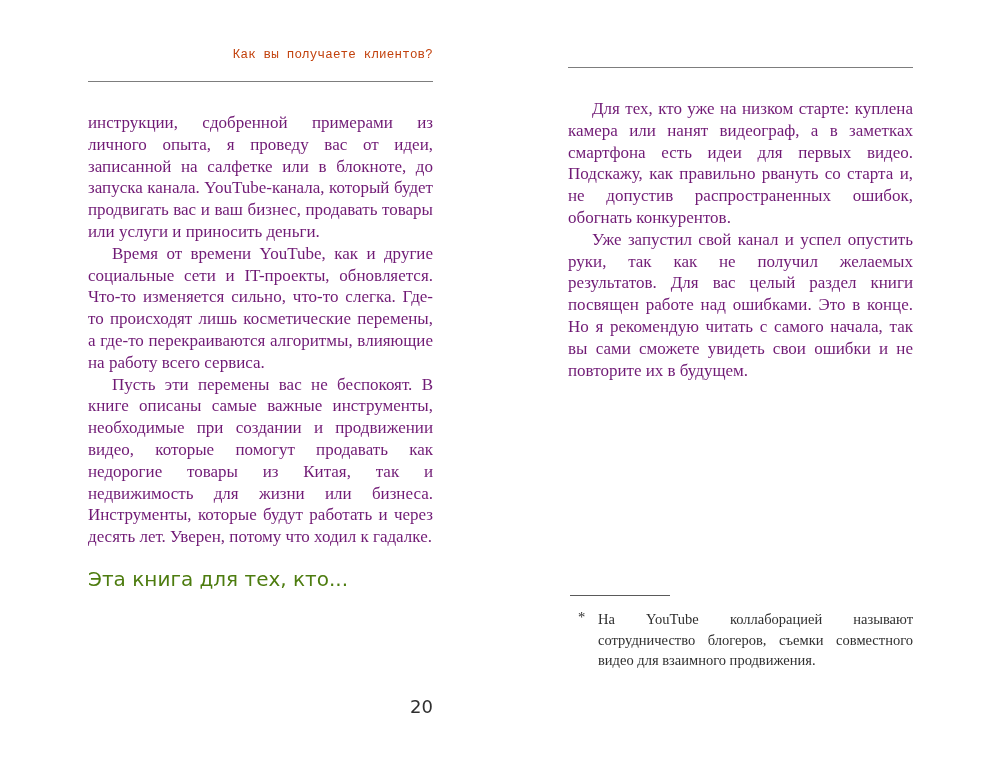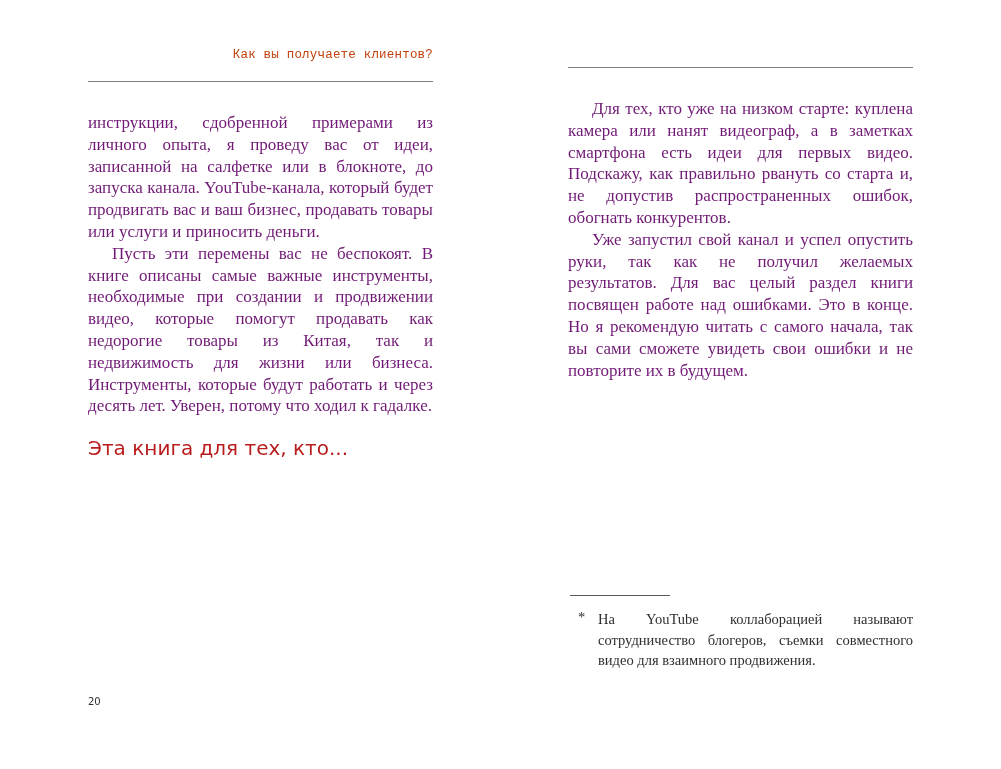--- a/index.html
+++ b/index.html
@@ -52,33 +52,33 @@
   }
   .text-block p.no-indent {
     text-indent: 0;
   }
   .section-heading {
     margin: 18px 0 0 0;
     font-family: "DejaVu Sans", sans-serif;
     font-weight: 400;
     font-size: 20px;
     line-height: 26px;
-    color: #b91c1c;
+    color: #4d7c0f;
   }
   .section-paragraph {
     margin-top: 22px !important;
   }
   .page-number {
     position: absolute;
     top: 648px;
     left: 0;
     width: 100%;
-    text-align: left;
+    text-align: right;
     font-family: "DejaVu Sans", sans-serif;
-    font-size: 10px;
+    font-size: 18px;
     color: #2f2f2f;
   }
   .footnote-block {
     position: absolute;
     top: 547px;
     left: 0;
     width: 100%;
   }
   .footnote-rule {
     width: 100px;
@@ -106,20 +106,21 @@
 <body>
 
 <div class="book-spread">
 
   <div class="page page-left">
     <div class="running-head">Как вы получаете клиентов?</div>
     <div class="head-rule"></div>
 
     <div class="text-block">
       <p class="no-indent">инструкции, сдобренной примерами из личного опыта, я проведу вас от идеи, записанной на салфетке или в блокноте, до запуска канала. YouTube-канала, который будет продвигать вас и ваш бизнес, продавать товары или услуги и приносить деньги.</p>
+      <p>Время от времени YouTube, как и другие социальные сети и IT-проекты, обновляется. Что-то изменяется сильно, что-то слегка. Где-то происходят лишь косметические перемены, а где-то перекраиваются алгоритмы, влияющие на работу всего сервиса.</p>
       <p>Пусть эти перемены вас не беспокоят. В книге описаны самые важные инструменты, необходимые при создании и продвижении видео, которые помогут продавать как недорогие товары из Китая, так и недвижимость для жизни или бизнеса. Инструменты, которые будут работать и через десять лет. Уверен, потому что ходил к гадалке.</p>
       <h2 class="section-heading">Эта книга для тех, кто...</h2>
     </div>
 
     <div class="page-number">20</div>
   </div>
 
   <div class="page page-right">
     <div class="head-rule"></div>
 

